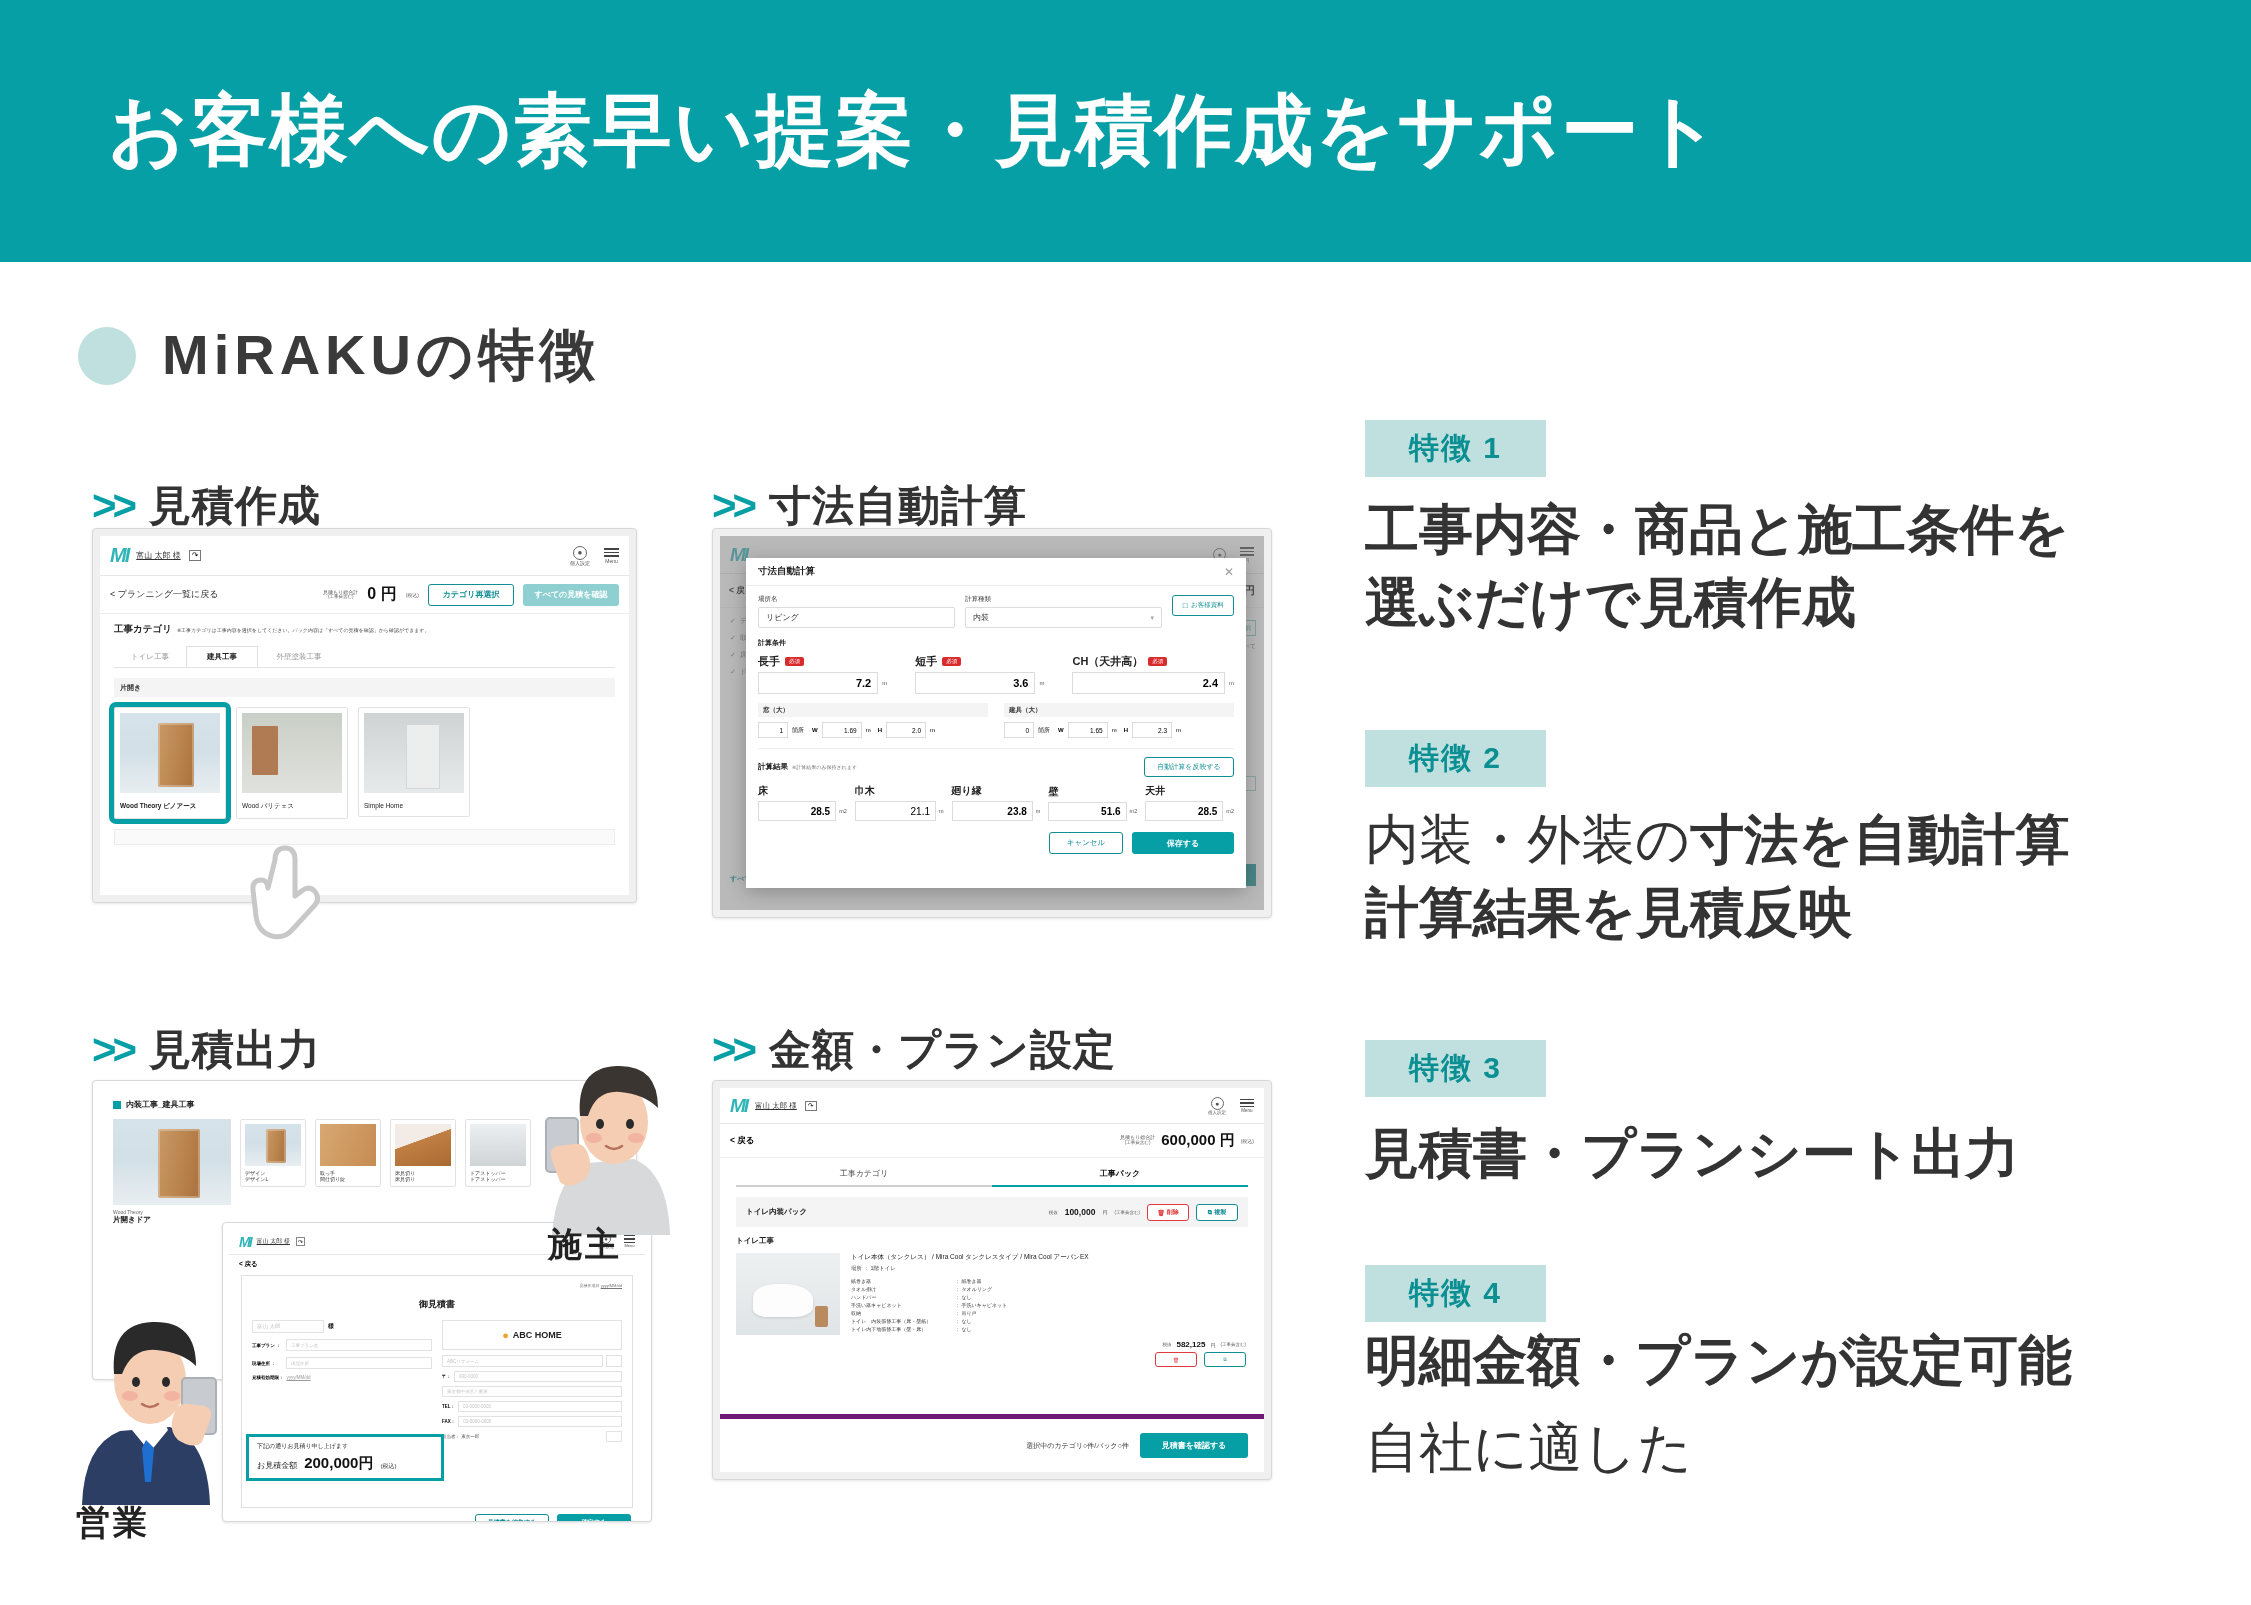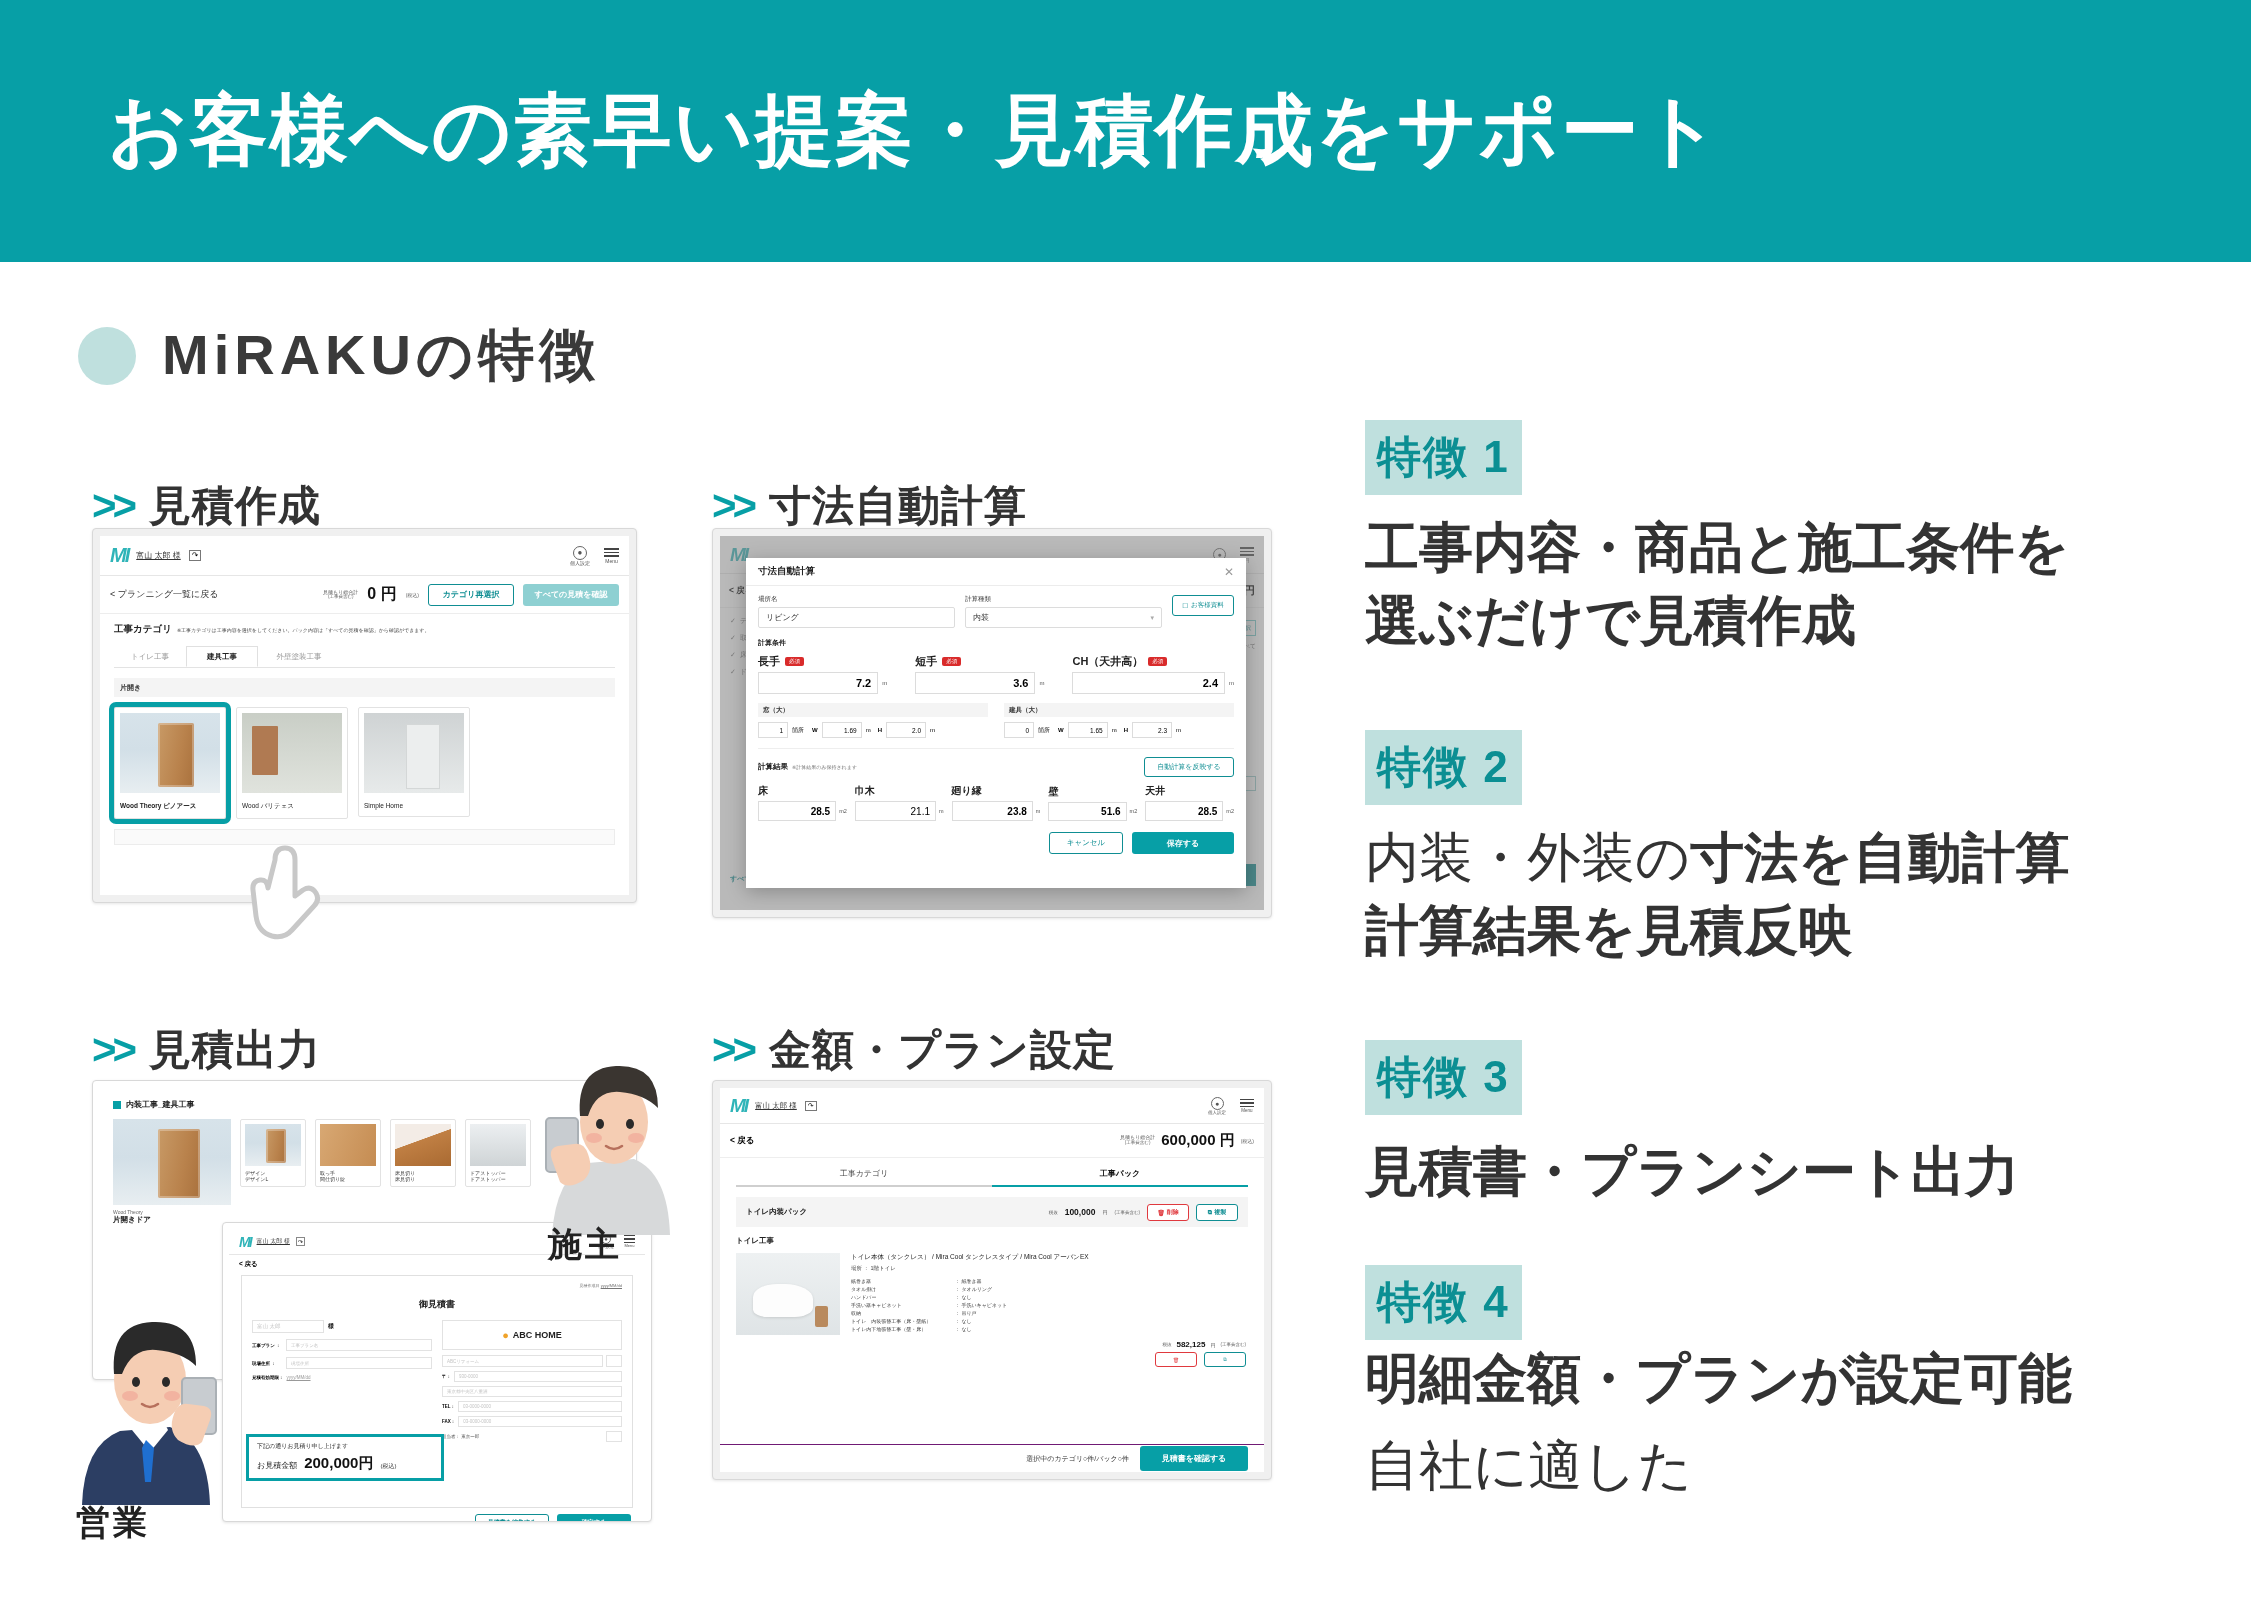--- a/index.html
+++ b/index.html
@@ -113,21 +113,21 @@
 
   
   .person { position:absolute; }
   .p-label { position:absolute; font-weight:700; color:#222; letter-spacing:3px; }
 
   
   .feat { position:absolute; }
   .feat-badge {
     background:#bfe0de; color:#0b8f93; font-weight:700;
     display:inline-flex; align-items:center; justify-content:center;
-    font-size:44px; padding:8px 12px; letter-spacing:2px;
+    font-size:30px; padding:8px 44px; letter-spacing:2px;
   }
   .feat-line { color:#333; font-size:54px; line-height:1.28; white-space:nowrap; }
   .feat-line.b { font-weight:700; }
   .feat-line.n { font-weight:400; }
   .mix-b { font-weight:700; }
 </style>
 </head>
 <body>
 
 <div class="page">
@@ -718,21 +718,21 @@
         <span style="font-size:8px;font-weight:700;color:#111;">582,125</span>
         <span style="font-size:5px;color:#444;">円</span>
         <span style="font-size:4.5px;color:#666;">(工事費含む)</span>
       </div>
 
       <div class="row" style="justify-content:flex-end;gap:7px;padding:3px 18px 0;">
         <div class="redbtn" style="width:42px;height:15px;font-size:5px;">🗑</div>
         <div class="ghostbtn" style="width:42px;height:15px;font-size:5px;">⧉</div>
       </div>
 
-      <div class="row" style="position:absolute;left:0;right:0;bottom:0;height:28px;background:#fff;border-top:1px solid #701a75;justify-content:flex-end;gap:11px;padding:0 16px;">
+      <div class="row" style="position:absolute;left:0;right:0;bottom:0;height:58px;background:#fff;border-top:5px solid #701a75;justify-content:flex-end;gap:11px;padding:0 16px;">
         <span style="font-size:7px;color:#333;">選択中のカテゴリ○件/パック○件</span>
         <div class="tealbtn" style="width:108px;height:25px;font-size:8px;font-weight:700;">見積書を確認する</div>
       </div>
     </div>
   </div>
 
   <div class="feat" style="left:1365px; top:420px;">
     <div class="feat-badge">特徴 1</div>
     <div class="feat-line b" style="margin-top:18px;">工事内容・商品と施工条件を</div>
     <div class="feat-line b" style="margin-top:4px;">選ぶだけで見積作成</div>

